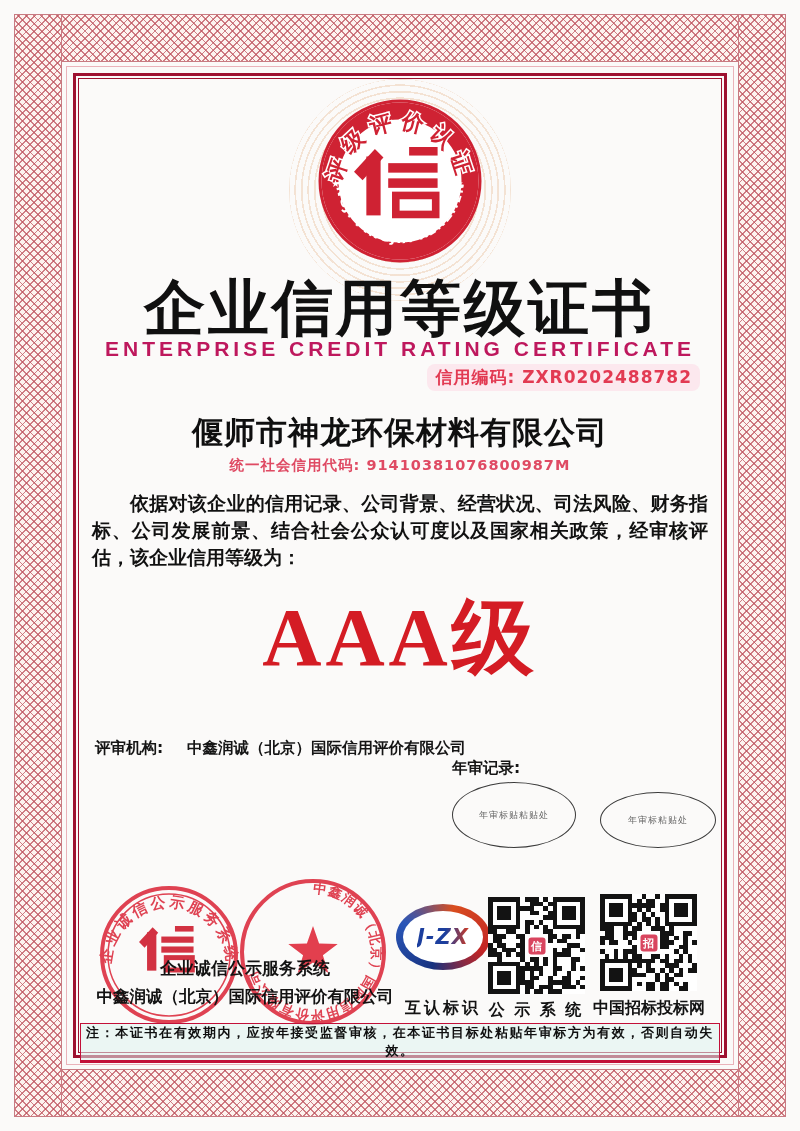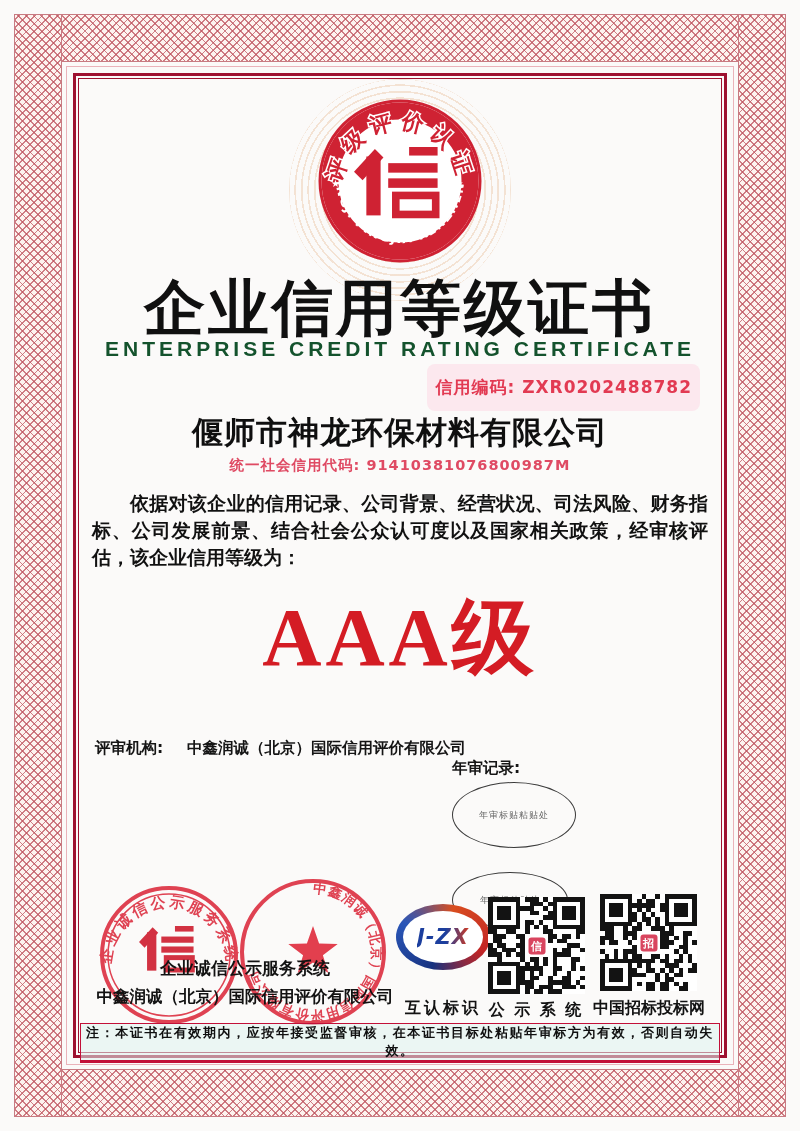--- a/index.html
+++ b/index.html
@@ -26,42 +26,42 @@
   .rosette{position:absolute;left:289px;top:79px;width:222px;height:222px;border-radius:50%;
     background:repeating-radial-gradient(circle at 50% 50%, rgba(224,164,112,.5) 0 1.6px, rgba(255,255,255,0) 1.6px 6.5px);
     opacity:.55;}
   .emblem{position:absolute;left:318px;top:99px;width:164px;height:164px;}
 
   
   .title{position:absolute;left:0;right:0;top:268px;text-align:center;
     font-size:61px;font-weight:900;letter-spacing:3px;color:#101010;
     font-family:Liberation Serif, serif;}
   .subtitle{position:absolute;left:0;right:0;top:337px;text-align:center;
-    font-size:21px;font-weight:700;letter-spacing:4px;color:#14532d;
+    font-size:21px;font-weight:700;letter-spacing:4px;color:#be185d;
     font-family:"Liberation Sans",sans-serif;}
   .credit-code{position:absolute;right:100px;top:364px;
     font-size:17px;font-weight:800;color:#e23a52;letter-spacing:1px;
-    background:#fce8ee;padding:12px 8px;border-radius:8px;margin-left:12px;}
+    background:#fce8ee;padding:2px 8px;border-radius:8px;margin-left:12px;}
   .company{position:absolute;left:0;right:0;top:412px;text-align:center;
     font-size:31px;font-weight:900;letter-spacing:1px;color:#0f0f0f;}
   .uscc{position:absolute;left:0;right:0;top:456px;text-align:center;
     font-size:14.5px;font-weight:700;color:#df4a63;letter-spacing:1px;}
   .desc{position:absolute;left:92px;top:490px;width:616px;
     font-size:19px;font-weight:800;line-height:27px;color:#111;
     text-align:justify;text-align-last:left;text-indent:2em;}
   .rating{position:absolute;left:0;right:0;top:583px;text-align:center;
     font-family:"Liberation Serif","DejaVu Serif",serif;
     font-size:82px;font-weight:900;color:#d41c24;letter-spacing:4px;}
 
   
   .details{position:absolute;left:95px;top:734px;font-size:15.5px;font-weight:800;}
   .details .row{display:flex;line-height:28px;}
   .details .lbl{min-width:92px;}
   .annual{position:absolute;left:452px;top:758px;font-size:15.5px;font-weight:800;}
-  .ovals{position:absolute;left:452px;top:782px;display:flex;align-items:flex-start;gap:24px;flex-direction:column;}
+  .ovals{position:absolute;left:452px;top:782px;display:flex;align-items:flex-end;gap:24px;}
   .oval{border:1.5px solid #3a3a3a;border-radius:50%;display:flex;align-items:center;justify-content:center;
     color:#666;font-size:9px;letter-spacing:1px;}
   .oval.o1{width:122px;height:64px;}
   .oval.o2{width:114px;height:54px;}
 
   
   .stamp{position:absolute;opacity:.92;}
   .stamp1{left:98px;top:884px;width:142px;height:142px;}
   .stamp2{left:238px;top:877px;width:150px;height:150px;}
   .stamp-line1{position:absolute;left:85px;top:957px;width:320px;text-align:center;

